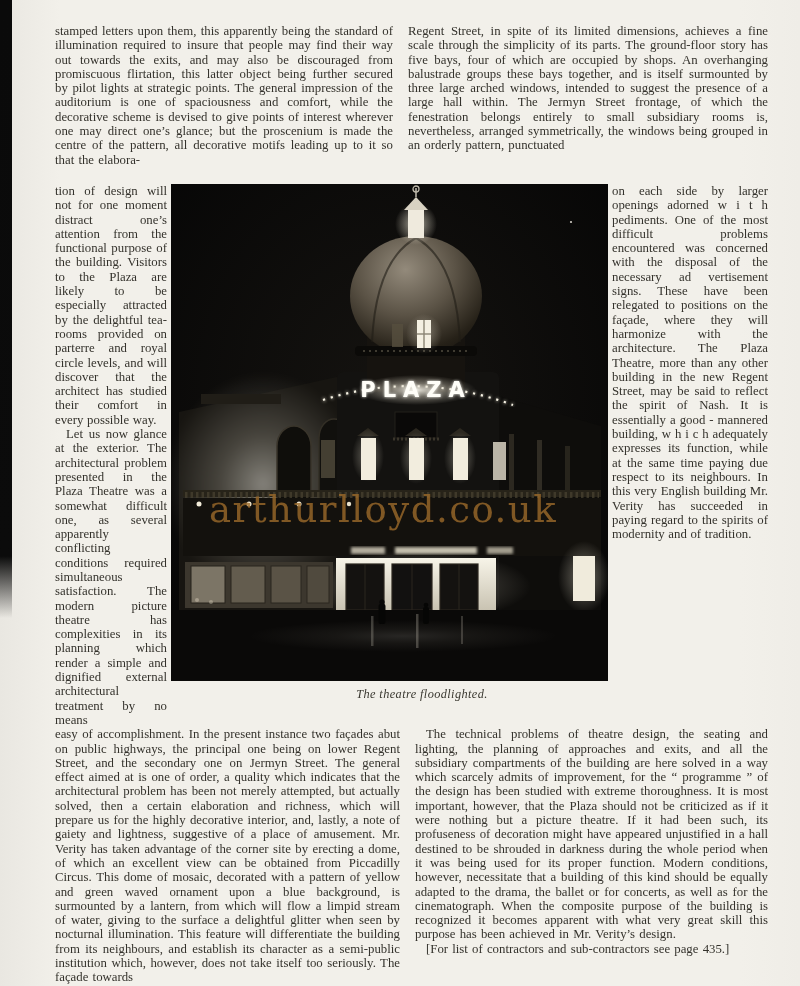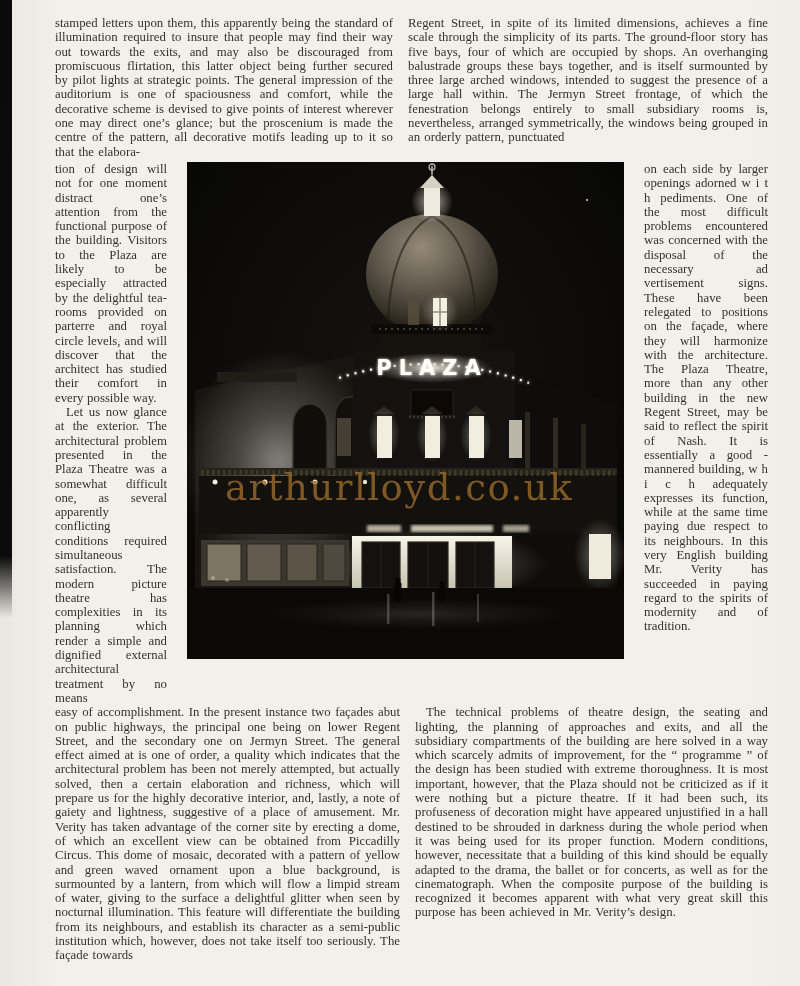--- a/index.html
+++ b/index.html
@@ -8,24 +8,24 @@
     background:
       linear-gradient(to right, #e9e7e1 0px, #f2f0ea 60px, #f2f0ea 740px, #efede7 800px),
       #f1efe9;
     font-family:"Liberation Serif","DejaVu Serif",serif;
     color:#34322c;
   }
   .scan-edge {
     position:absolute; left:0; top:0; width:12px; height:618px;
     background:linear-gradient(to bottom, #0a0a0a 0%, #0b0b0b 90%, rgba(10,10,10,0) 100%);
   }
-  .content { position:absolute; left:55px; right:32px; top:16px; }
+  .content { position:absolute; left:55px; right:32px; top:24px; }
   p { margin:0; text-align:justify; font-size:12.8px; line-height:14.3px; word-spacing:1px; }
   .row-top { display:grid; grid-template-columns:338px 1fr; column-gap:15px; }
-  .row-mid { display:grid; grid-template-columns:112px 437px 1fr; column-gap:20px; margin-top:3px; }
+  .row-mid { display:grid; grid-template-columns:112px 437px 1fr; column-gap:4px; margin-top:17px; }
   .row-mid p { word-spacing:.5px; }
   .row-bottom { display:grid; grid-template-columns:345px 1fr; column-gap:15px; }
   .indent { text-indent:11px; }
   figure { margin:0; width:502px; }
   .photo-svg { display:block; width:437px; height:497px; background:#060606; }
   figcaption {
     font-style:italic; text-align:center; font-size:12.3px;
     margin-top:6px; letter-spacing:.4px; color:#3a3830;
   }
 </style>
@@ -208,30 +208,32 @@
             <g>
               <circle cx="211" cy="418" r="2.6" fill="#060605"></circle>
               <rect x="207.5" y="420" width="7" height="20" rx="2" fill="#060605"></rect>
               <circle cx="255" cy="421" r="2.3" fill="#060605"></circle>
               <rect x="252" y="423" width="6" height="17" rx="2" fill="#060605"></rect>
             </g>
           </g>
 
           <text x="212" y="338" text-anchor="middle" font-family="'DejaVu Serif',serif" font-size="37" letter-spacing="1.5" fill="#9c6a2a" opacity="0.8">arthurlloyd.co.uk</text>
         </svg>
+        <figcaption>The theatre floodlighted.</figcaption>
       </figure>
 
       <div>
         <p>on each side by larger openings adorned w i t h pediments. One of the most difficult problems encountered was concerned with the disposal of the necessary ad vertisement signs. These have been relegated to positions on the façade, where they will harmonize with the architecture. The Plaza Theatre, more than any other building in the new Regent Street, may be said to reflect the spirit of Nash. It is essentially a good - mannered building, w h i c h adequately expresses its function, while at the same time paying due respect to its neighbours. In this very English building Mr. Verity has succeeded in paying regard to the spirits of modernity and of tradition.</p>
       </div>
     </div>
 
     <div class="row-bottom">
       <div>
         <p>easy of accomplishment. In the present instance two façades abut on public highways, the principal one being on lower Regent Street, and the secondary one on Jermyn Street. The general effect aimed at is one of order, a quality which indicates that the architectural problem has been not merely attempted, but actually solved, then a certain elaboration and richness, which will prepare us for the highly decorative interior, and, lastly, a note of gaiety and lightness, suggestive of a place of amusement. Mr. Verity has taken advantage of the corner site by erecting a dome, of which an excellent view can be obtained from Piccadilly Circus. This dome of mosaic, decorated with a pattern of yellow and green waved ornament upon a blue background, is surmounted by a lantern, from which will flow a limpid stream of water, giving to the surface a delightful glitter when seen by nocturnal illumination. This feature will differentiate the building from its neighbours, and establish its character as a semi-public institution which, however, does not take itself too seriously. The façade towards</p>
       </div>
       <div>
         <p class="indent">The technical problems of theatre design, the seating and lighting, the planning of approaches and exits, and all the subsidiary compartments of the building are here solved in a way which scarcely admits of improvement, for the “ programme ” of the design has been studied with extreme thoroughness. It is most important, however, that the Plaza should not be criticized as if it were nothing but a picture theatre. If it had been such, its profuseness of decoration might have appeared unjustified in a hall destined to be shrouded in darkness during the whole period when it was being used for its proper function. Modern conditions, however, necessitate that a building of this kind should be equally adapted to the drama, the ballet or for concerts, as well as for the cinematograph. When the composite purpose of the building is recognized it becomes apparent with what very great skill this purpose has been achieved in Mr. Verity’s design.</p>
+        <p class="indent">[For list of contractors and sub-contractors see page 435.]</p>
       </div>
     </div>
 
   </div>
 </div>
 
 </body></html>

